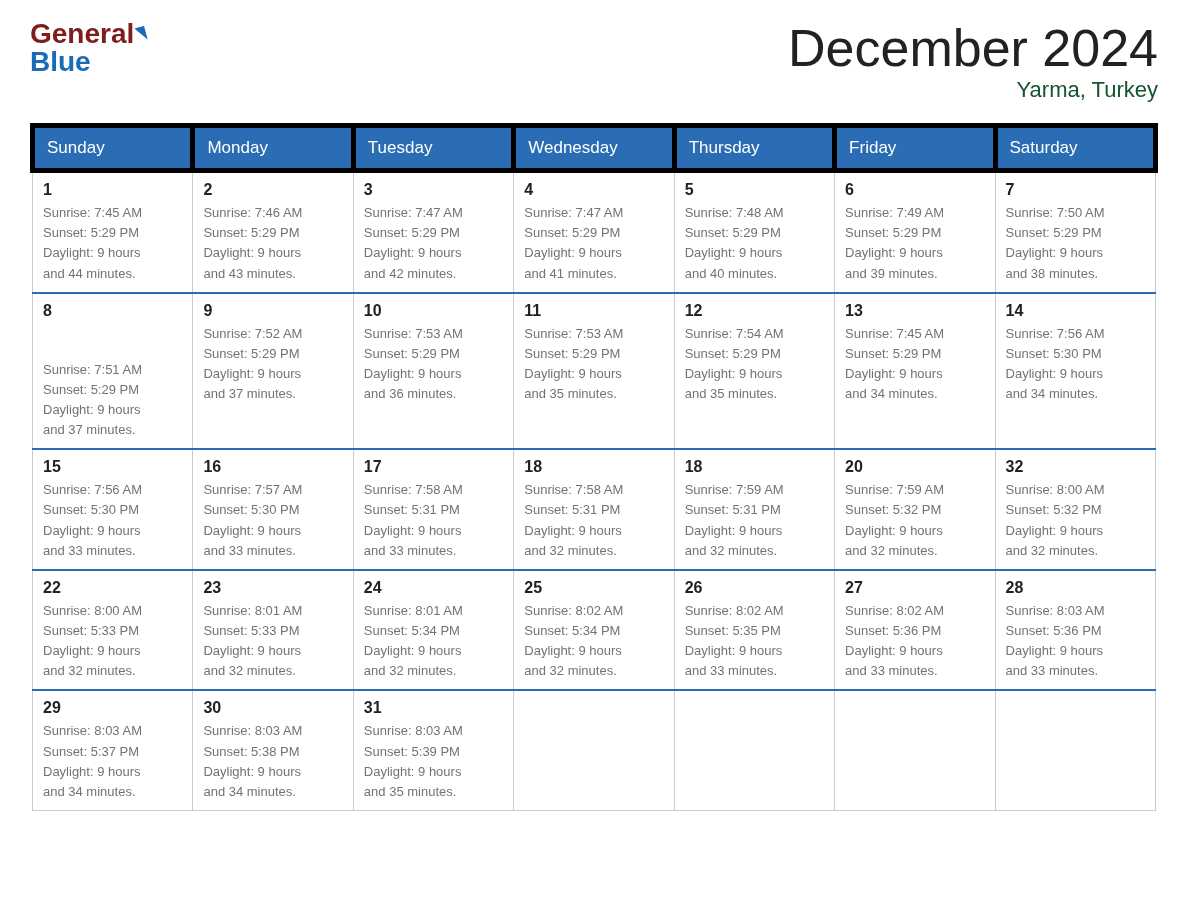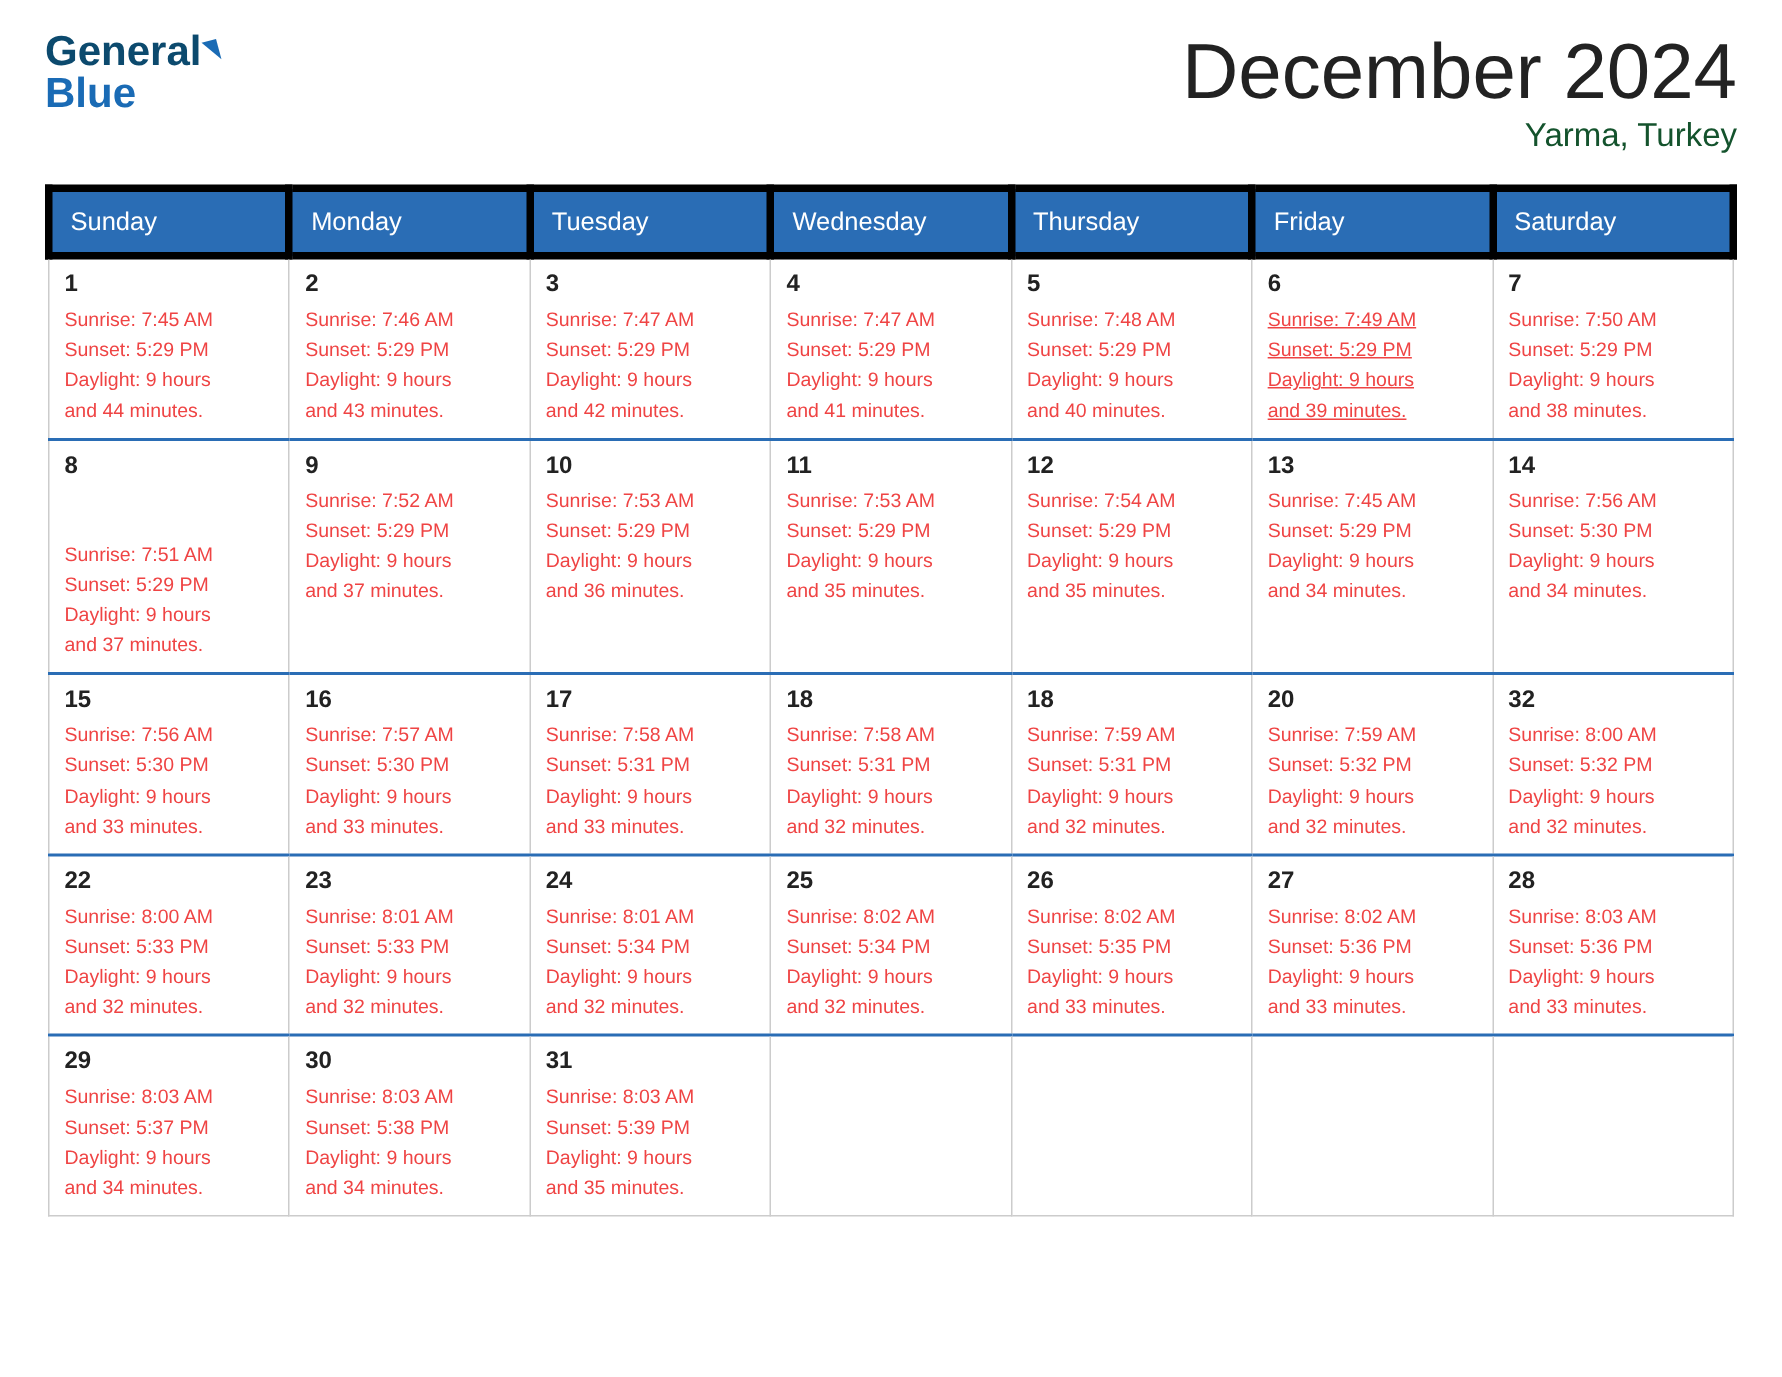--- a/index.html
+++ b/index.html
@@ -17,21 +17,21 @@
       margin-bottom: 20px;
     }
     .logo {
       display: flex;
       flex-direction: column;
       align-items: flex-start;
     }
     .logo-general {
       font-size: 28px;
       font-weight: bold;
-      color: #0c4a6e;
+      color: #7f1d1d;
       line-height: 1;
     }
     .logo-blue {
       font-size: 28px;
       font-weight: bold;
       color: #1a6bb5;
       line-height: 1;
     }
     .logo-triangle {
       display: inline-block;
@@ -91,21 +91,21 @@
     .day-number {
       font-size: 16px;
       font-weight: bold;
       color: #222;
       display: block;
       margin-bottom: 4px;
     }
     .day-info {
       font-size: 13px;
       line-height: 1.55;
-      color: #ef4444;
+      color: #737373;
     }
   </style>
 </head>
 <body>
 
 <div class="header">
   <div class="logo">
     <div class="logo-top-row">
       <span class="logo-general">General</span>
       <span class="logo-triangle"></span>
@@ -162,21 +162,21 @@
         </td>
         <td>
           <span class="day-number">5</span>
           <div class="day-info" style="white-space: pre-line;">Sunrise: 7:48 AM
 Sunset: 5:29 PM
 Daylight: 9 hours
 and 40 minutes.</div>
         </td>
         <td>
           <span class="day-number">6</span>
-          <div class="day-info" style="white-space: pre-line; text-decoration: underline;">Sunrise: 7:49 AM
+          <div class="day-info" style="white-space: pre-line;">Sunrise: 7:49 AM
 Sunset: 5:29 PM
 Daylight: 9 hours
 and 39 minutes.</div>
         </td>
         <td>
           <span class="day-number">7</span>
           <div class="day-info" style="white-space: pre-line;">Sunrise: 7:50 AM
 Sunset: 5:29 PM
 Daylight: 9 hours
 and 38 minutes.</div>

